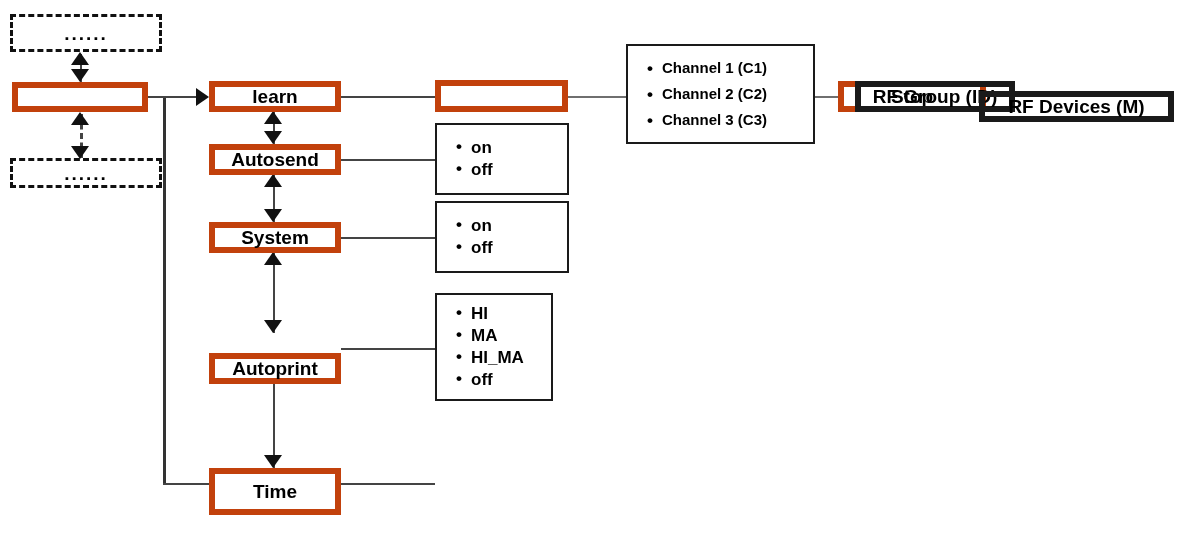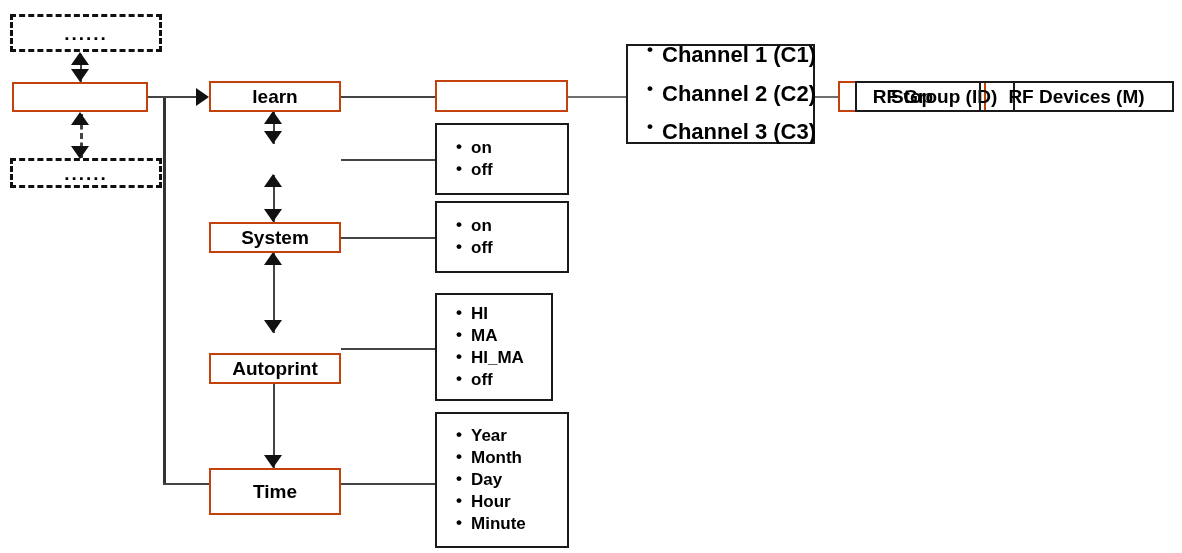--- a/index.html
+++ b/index.html
@@ -10,21 +10,21 @@
     position:relative;
     overflow:hidden;
   }
   #stage{position:absolute;left:0;top:0;width:1182px;height:553px;}
 
   
   .box{
     position:absolute;
     box-sizing:border-box;
     background:#ffffff;
-    border:2px solid #c2410c;
+    border:6px solid #c2410c;
     display:flex;
     align-items:center;
     justify-content:center;
     color:#000000;
     font-weight:bold;
     z-index:5;
   }
   .box.dashed{
     border:3px dashed #111111;
     background:transparent;
@@ -65,21 +65,21 @@
     line-height:1.30;
     white-space:nowrap;
   }
   .optbox li:before{
     content:"\2022";
     position:absolute;
     left:-15px;
     top:-1px;
     font-size:17px;
   }
-  .optbox.wide li{font-size:22px;line-height:1.75;}
+  .optbox.wide li{font-size:15px;line-height:1.75;}
 
   
   .hline{position:absolute;height:0;border-top:2px solid #444;z-index:1;}
   .hline.thin{border-top:2px solid #6f6f6f;}
   .vline{position:absolute;width:0;border-left:3px solid #333;z-index:1;}
   .vline.thinner{border-left:2px solid #444;}
   .vdash{position:absolute;width:0;border-left:3px dashed #444;z-index:1;}
 
   
   .arrow-up,.arrow-down,.arrow-right{
@@ -136,20 +136,23 @@
   <div class="hline" style="left:163px;top:483px;width:46px;"></div>
 
   <div class="box" style="left:209px;top:81px;width:132px;height:31px;">
     <span class="label">learn</span>
   </div>
 
   <div class="vline thinner" style="left:273px;top:112px;height:32px;"></div>
   <div class="arrow-up" style="left:264px;top:111px;"></div>
   <div class="arrow-down" style="left:264px;top:131px;"></div>
 
+  <div class="box" style="left:209px;top:144px;width:132px;height:31px;">
+    <span class="label">Autosend</span>
+  </div>
 
   <div class="vline thinner" style="left:273px;top:175px;height:47px;"></div>
   <div class="arrow-up" style="left:264px;top:174px;"></div>
   <div class="arrow-down" style="left:264px;top:209px;"></div>
 
   <div class="box" style="left:209px;top:222px;width:132px;height:31px;">
     <span class="label">System</span>
   </div>
 
   <div class="vline thinner" style="left:273px;top:253px;height:80px;"></div>
@@ -194,29 +197,20 @@
 
   <div class="optbox" style="left:435px;top:293px;width:118px;height:108px;">
     <ul>
       <li>HI</li>
       <li>MA</li>
       <li>HI_MA</li>
       <li>off</li>
     </ul>
   </div>
 
-  <div class="optbox" style="left:435px;top:412px;width:134px;height:136px;">
-    <ul>
-      <li>Year</li>
-      <li>Month</li>
-      <li>Day</li>
-      <li>Hour</li>
-      <li>Minute</li>
-    </ul>
-  </div>
 
   <div class="hline thin" style="left:568px;top:96px;width:58px;"></div>
 
   <div class="optbox wide" style="left:626px;top:44px;width:189px;height:100px;">
     <ul>
       <li>Channel 1 (C1)</li>
       <li>Channel 2 (C2)</li>
       <li>Channel 3 (C3)</li>
     </ul>
   </div>
@@ -224,17 +218,17 @@
   <div class="hline thin" style="left:815px;top:96px;width:24px;"></div>
 
   <div class="box" style="left:838px;top:81px;width:148px;height:31px;z-index:6;">
     <span class="label">Stop</span>
   </div>
 
   <div class="box" style="left:855px;top:81px;width:160px;height:31px;background:transparent;border-color:#1a1a1a;z-index:7;">
     <span class="label">RF Group (ID)</span>
   </div>
 
-  <div class="box" style="left:979px;top:81px;width:195px;height:31px;background:transparent;border-color:#1a1a1a;z-index:8;">
+  <div class="box" style="left:979px;top:91px;width:195px;height:31px;background:transparent;border-color:#1a1a1a;z-index:8;">
     <span class="label">RF Devices (M)</span>
   </div>
 
 </div>
 
 </body></html>

